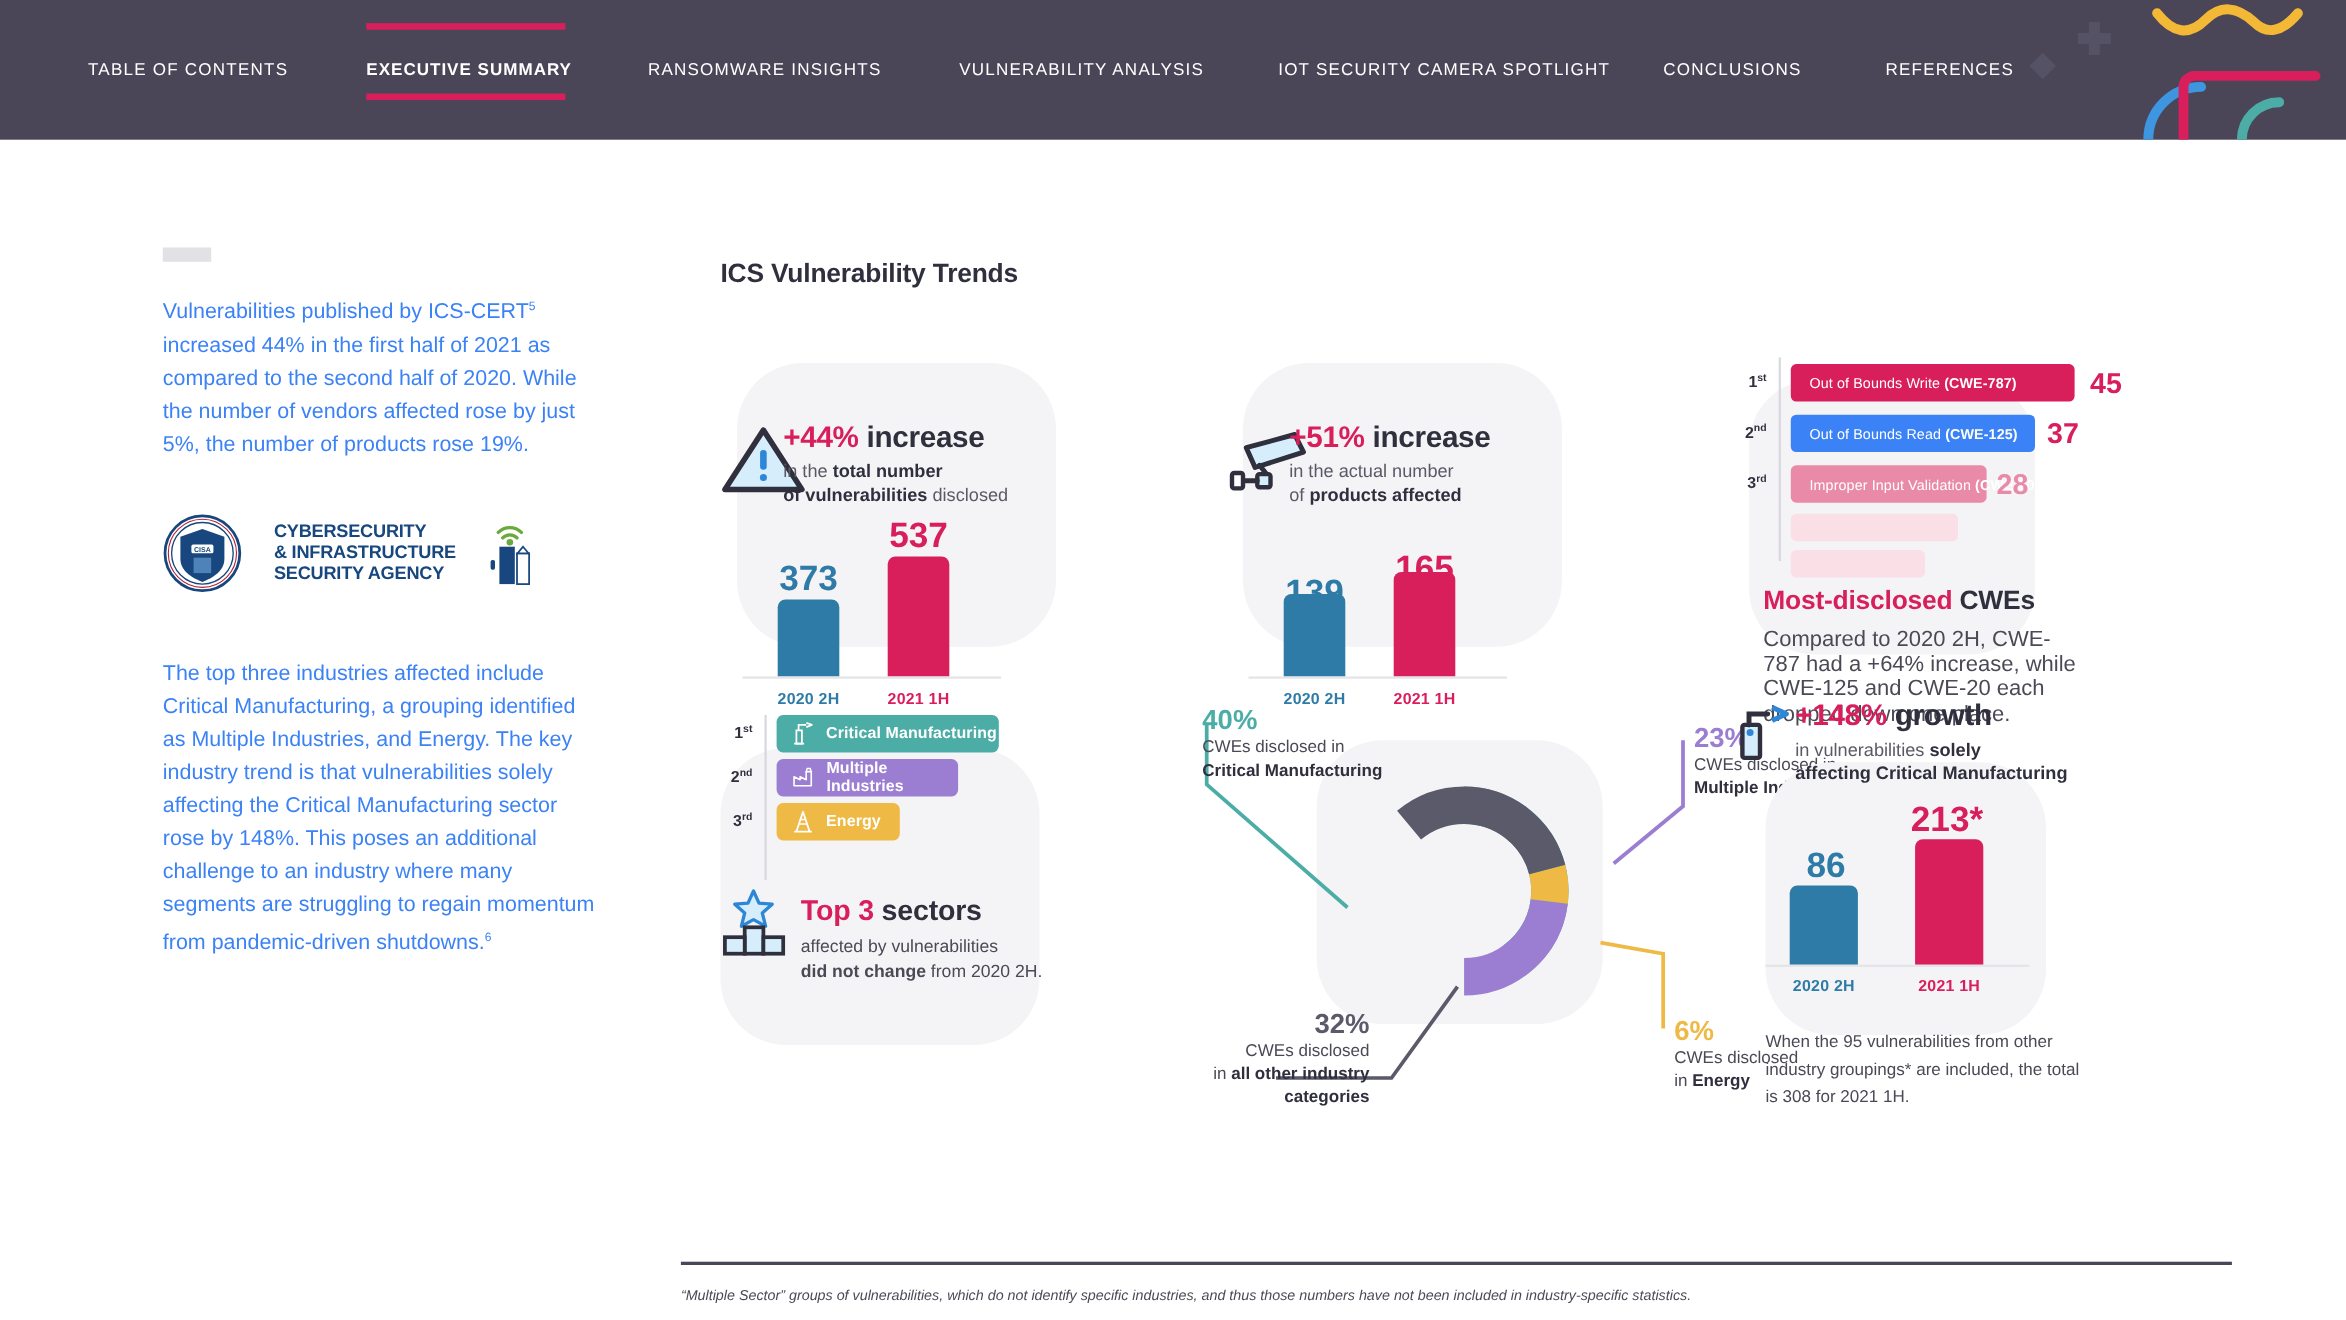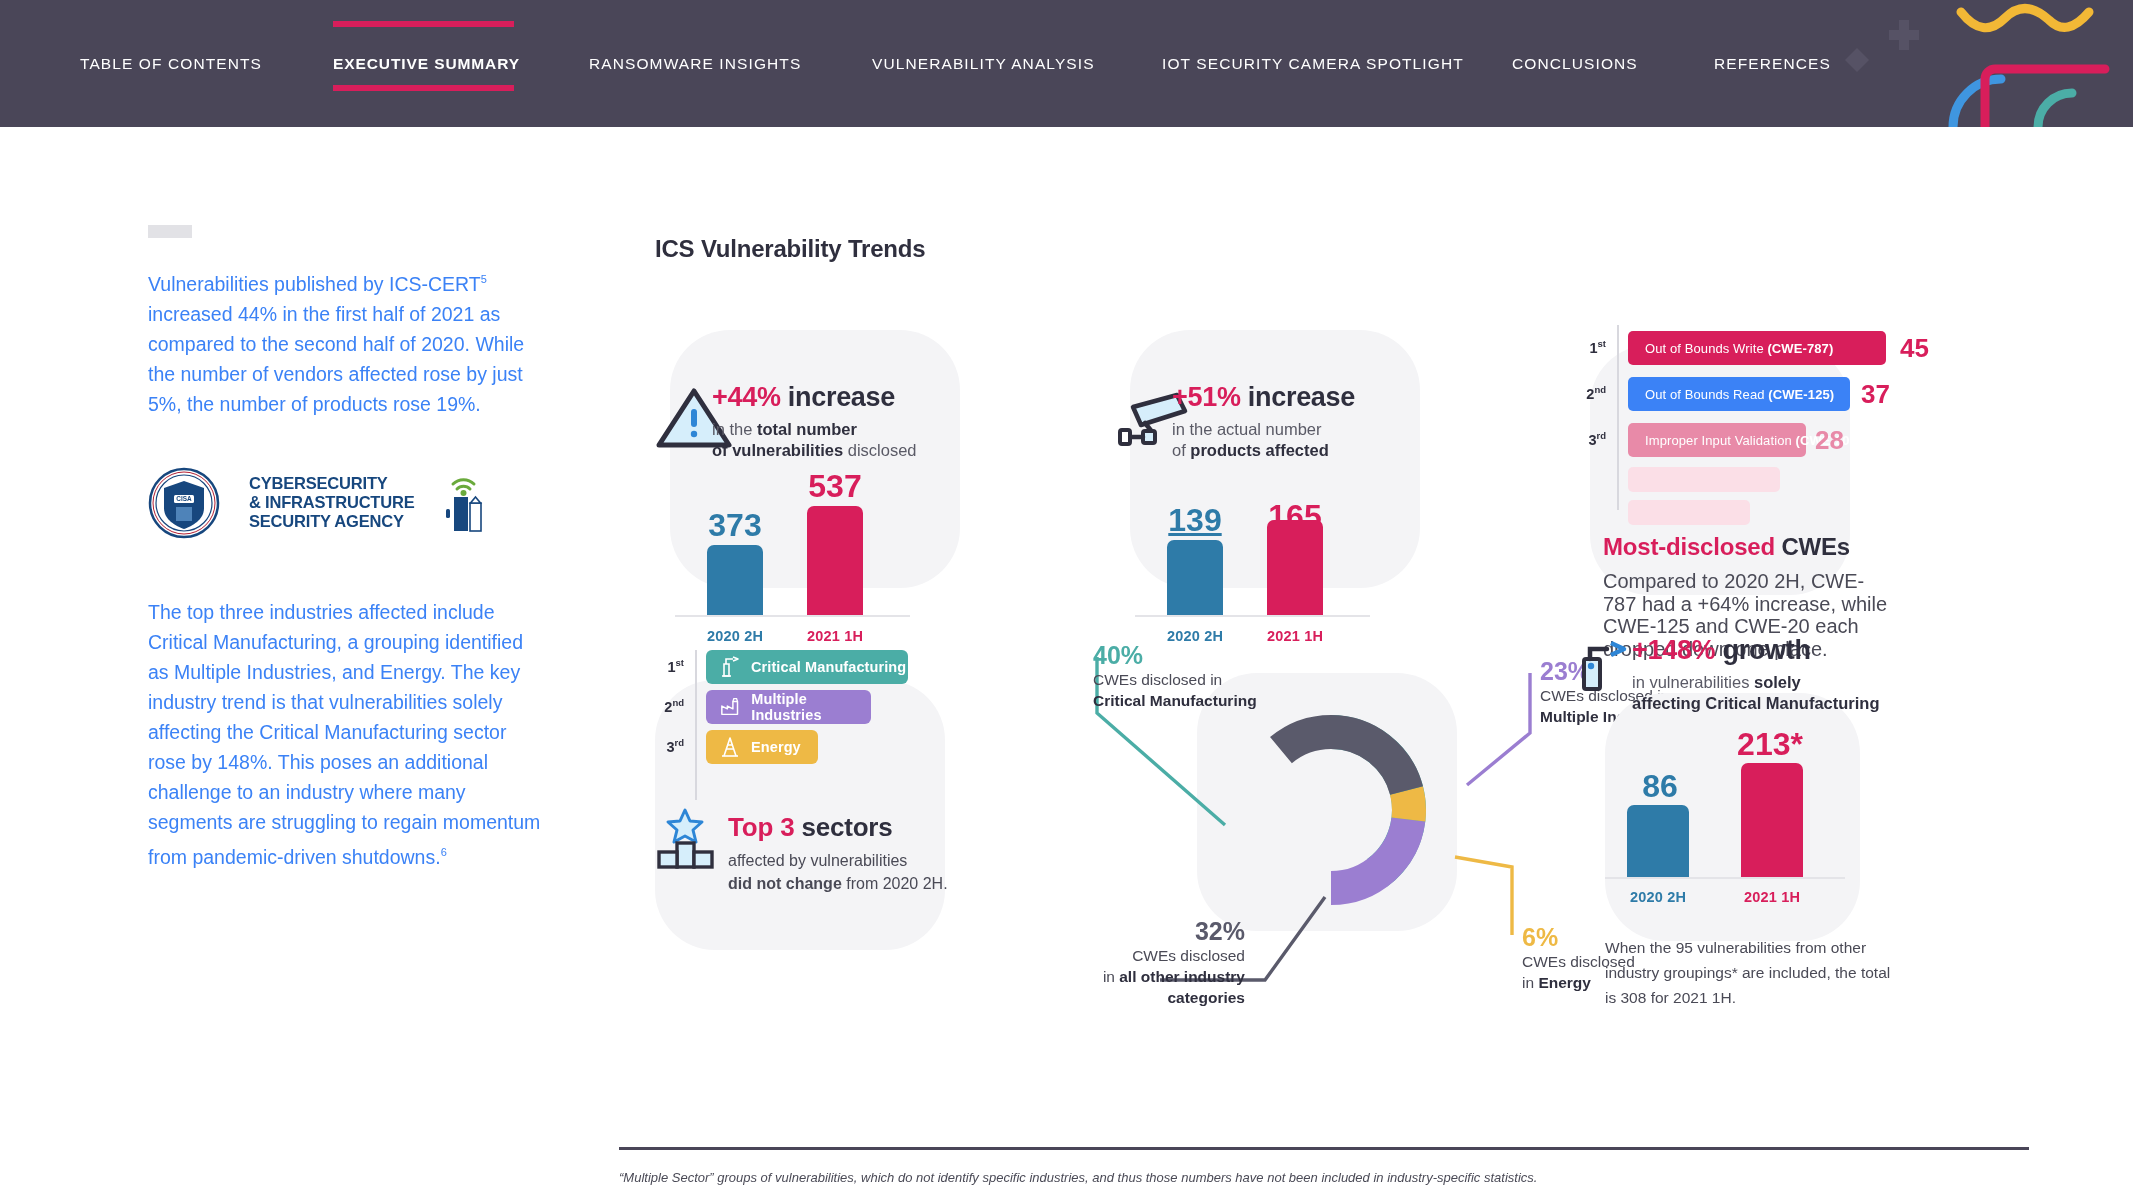--- a/index.html
+++ b/index.html
@@ -239,21 +239,21 @@
         <rect x="5" y="45" width="10" height="14" rx="2" fill="#fff" stroke="#2f2f3e" stroke-width="4"></rect>
       </svg>
       <div class="hl" style="left:57px;top:52px;">
         <div class="hl-main"><span class="pink">+51%</span> <span>increase</span></div>
         <div class="hl-sub">
           <div>in the actual number</div>
           <div>of <b>products affected</b></div>
         </div>
       </div>
       <div class="vbars" style="left:20px;top:110px;width:260px;height:210px;">
-        <div class="vbar-val c-blue" style="left:10px;top:62px;width:100px;text-decoration:underline;">139</div>
+        <div class="vbar-val c-blue" style="left:10px;top:80px;width:100px;text-decoration:underline;">139</div>
         <div class="vbar bg-blue" style="left:32px;top:100px;width:56px;height:75px;"></div>
         <div class="vbar-val c-pink" style="left:110px;top:58px;width:100px;">165</div>
         <div class="vbar bg-pink" style="left:132px;top:80px;width:56px;height:95px;"></div>
         <div class="vbar-axis" style="left:0;top:175px;width:235px;"></div>
         <div class="vbar-lab c-blue" style="left:10px;top:188px;width:100px;">2020 2H</div>
         <div class="vbar-lab c-pink" style="left:110px;top:188px;width:100px;">2021 1H</div>
       </div>
     </div>
 
     <div class="panel" style="left:920px;top:150px;width:450px;height:340px;">

